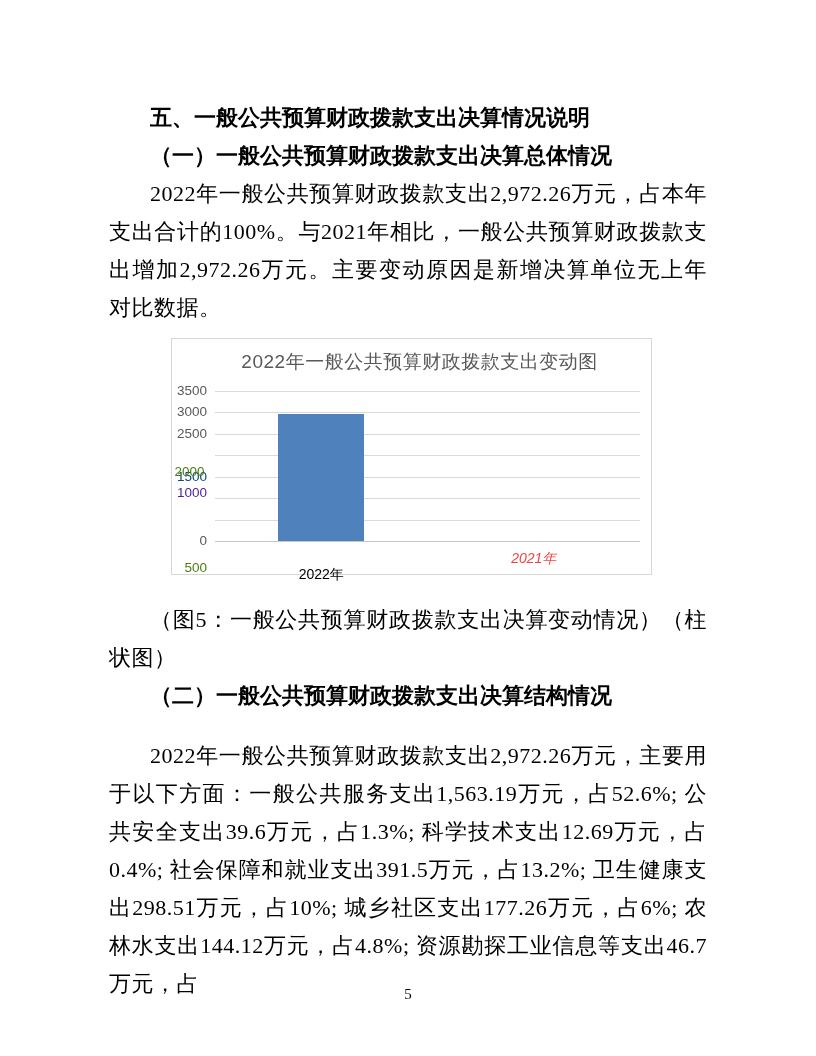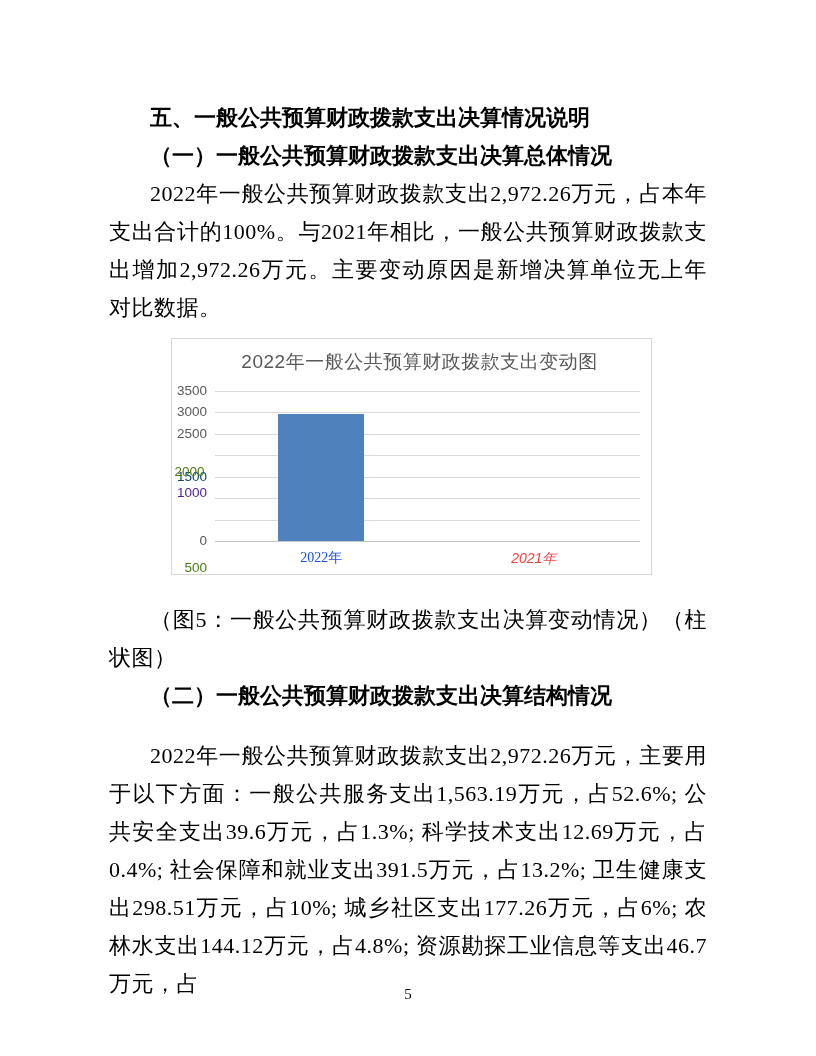--- a/index.html
+++ b/index.html
@@ -90,21 +90,21 @@
         <div class="ytick" style="top: 128.714px; color: #0c4a6e;">1500</div>
         <div class="gridline" style="left: 43px; top: 116.286px; width: 425px; background: rgb(217, 217, 217);"></div>
         <div class="ytick" style="top: 124px; color: #4d7c0f; text-align: center;">2000</div>
         <div class="gridline" style="left: 43px; top: 94.8571px; width: 425px; background: rgb(217, 217, 217);"></div>
         <div class="ytick" style="top: 85.8571px; color: rgb(89, 89, 89);">2500</div>
         <div class="gridline" style="left: 43px; top: 73.4286px; width: 425px; background: rgb(217, 217, 217);"></div>
         <div class="ytick" style="top: 64.4286px; color: rgb(89, 89, 89);">3000</div>
         <div class="gridline" style="left: 43px; top: 52px; width: 425px; background: rgb(217, 217, 217);"></div>
         <div class="ytick" style="top: 43px; color: rgb(89, 89, 89);">3500</div>
         <div class="bar" style="left: 106.25px; top: 74.6174px; width: 86px; height: 127.383px; background: rgb(79, 129, 189);"></div>
-        <div class="xtick" style="left: 89.25px; top: 210px; color: #1d4ed8; font-family: Liberation Serif, serif;">2022年</div>
+        <div class="xtick" style="left: 89.25px; top: 226px; color: #000000;">2022年</div>
         <div class="xtick" style="left: 301.75px; top: 210px; color: #ef4444; font-style: italic;">2021年</div>
       </figure>
 
     <p class="para caption">（图5：一般公共预算财政拨款支出决算变动情况）（柱状图）</p>
 
     <h2 class="h-sec">（二）一般公共预算财政拨款支出决算结构情况</h2>
 
     <p class="para structure">2022年一般公共预算财政拨款支出2,972.26万元，主要用于以下方面：一般公共服务支出1,563.19万元，占52.6%; 公共安全支出39.6万元，占1.3%; 科学技术支出12.69万元，占0.4%; 社会保障和就业支出391.5万元，占13.2%; 卫生健康支出298.51万元，占10%; 城乡社区支出177.26万元，占6%; 农林水支出144.12万元，占4.8%; 资源勘探工业信息等支出46.7万元，占</p>
 
   </div>

